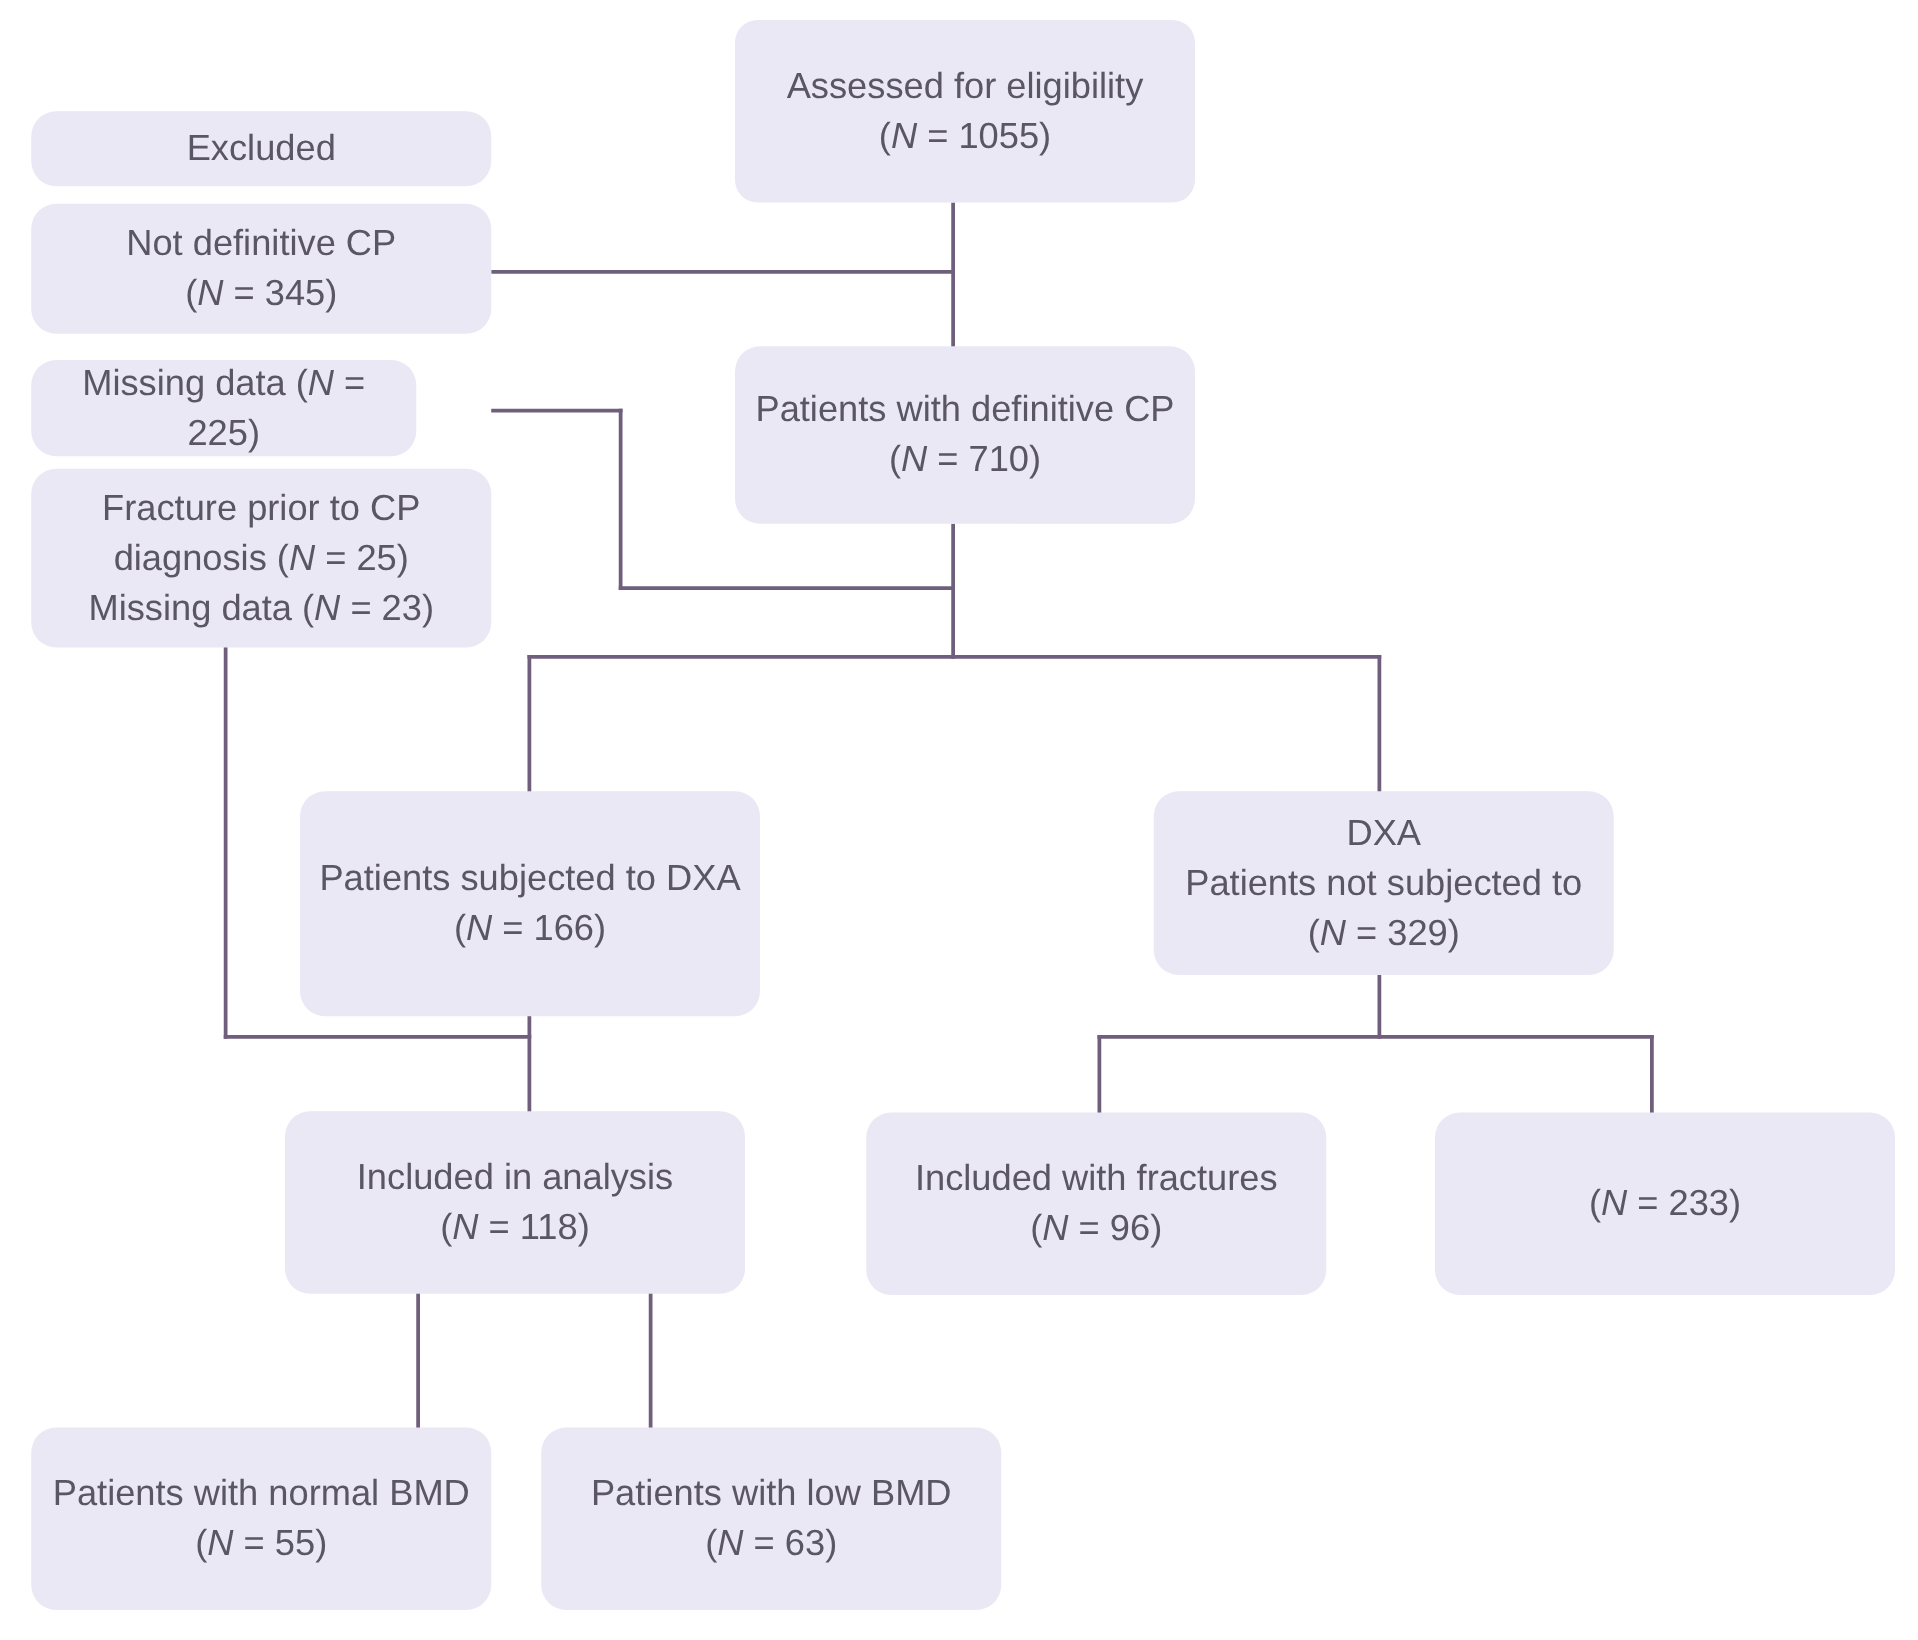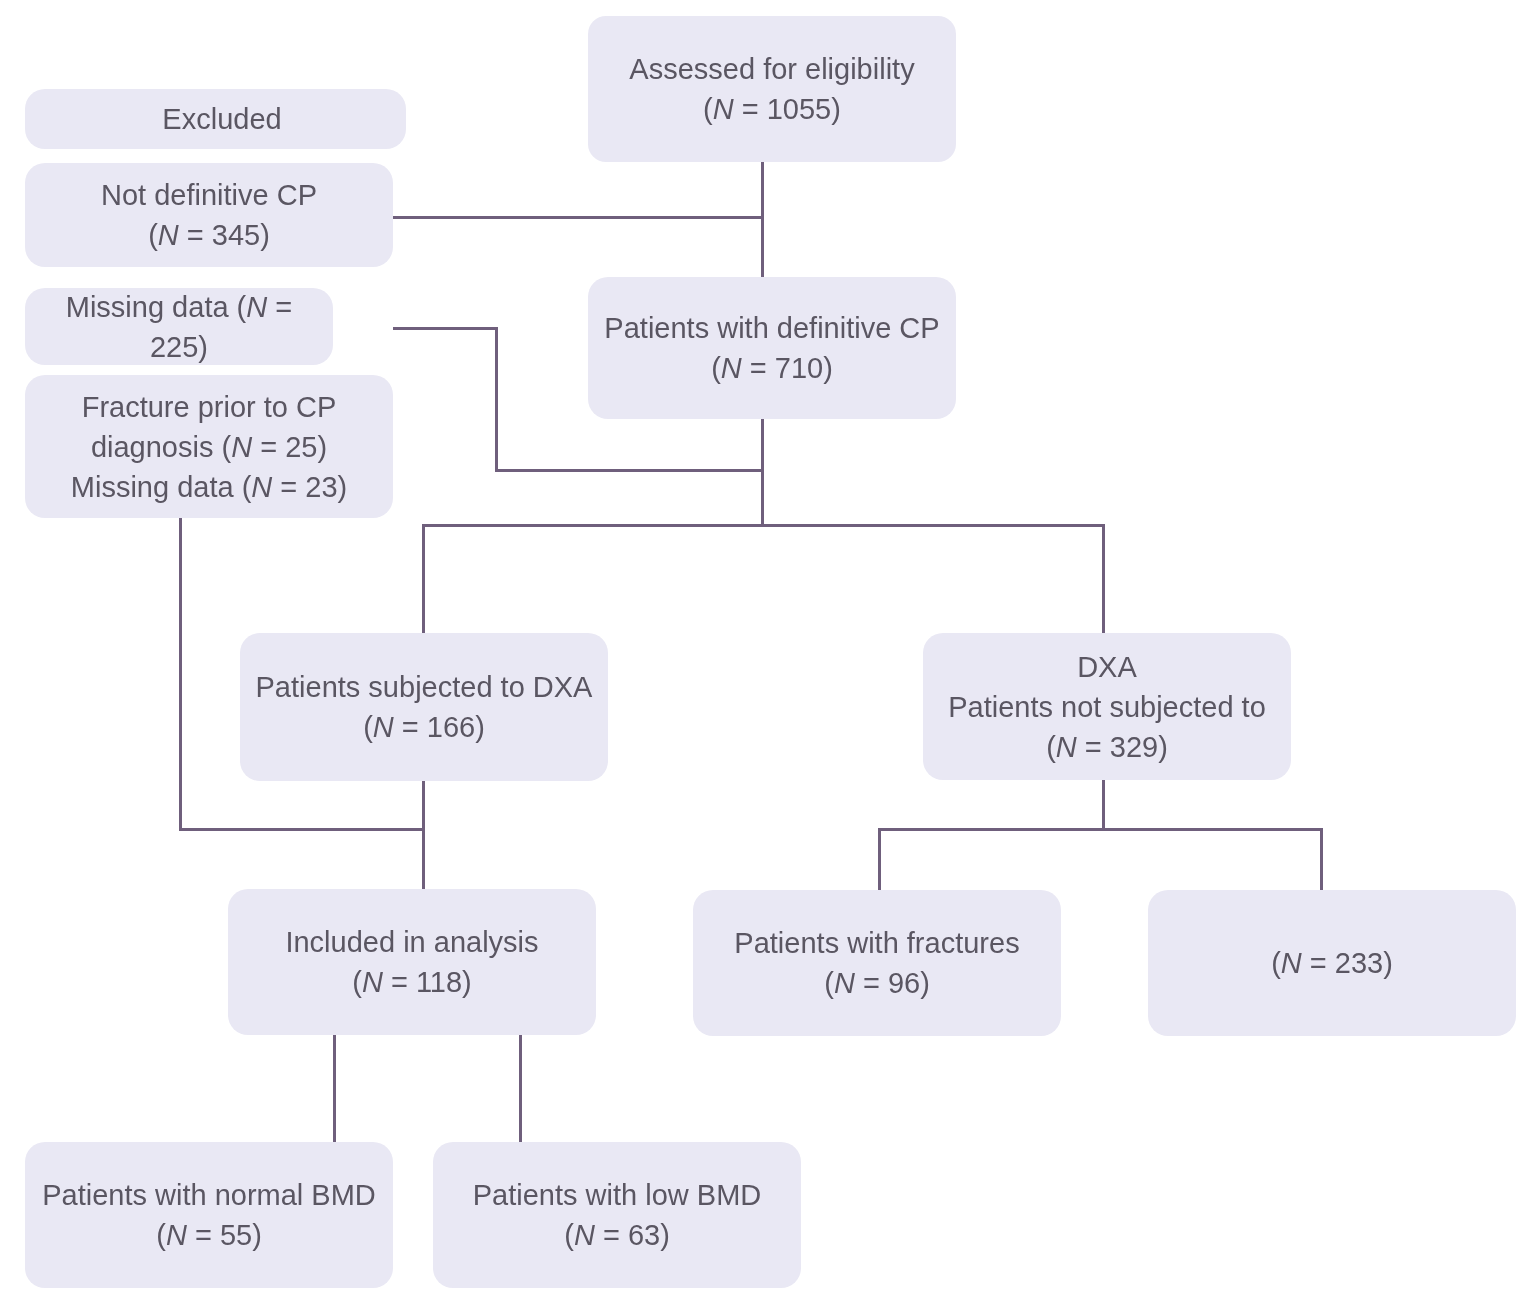--- a/index.html
+++ b/index.html
@@ -33,26 +33,26 @@
     box-sizing:border-box;
   }
   .box-text i{font-style:italic;}
   .line{
     position:absolute;
     background:var(--line, #6f5f7c);
     z-index:0;
   }
   
   #b-assessed      {left:588px;  top:16px;   width:368px; height:146px;border-radius:18px;}
-  #b-excluded      {left:25px;   top:89px;   width:368px; height:60px;padding-left:13px;}
+  #b-excluded      {left:25px;   top:89px;   width:368px; height:60px;}
   #b-not-definitive{left:25px;   top:163px;  width:368px; height:104px;}
   #b-missing-data  {left:25px;   top:288px;  width:308px; height:77px;}
   #b-fracture-prior{left:25px;   top:375px;  width:368px; height:143px;justify-content:flex-end;}
   #b-definitive    {left:588px;  top:277px;  width:368px; height:142px;}
-  #b-subjected     {left:240px;  top:633px;  width:368px; height:148px;}
+  #b-subjected     {left:240px;  top:633px;  width:368px; height:180px;}
   #b-not-subjected {left:923px;  top:633px;  width:368px; height:147px;}
   #b-included      {left:228px;  top:889px;  width:368px; height:146px;}
   #b-fractures     {left:693px;  top:890px;  width:368px; height:146px;}
   #b-no-fractures  {left:1148px; top:890px;  width:368px; height:146px;}
   #b-normal-bmd    {left:25px;   top:1142px; width:368px; height:146px;align-items:center;}
   #b-low-bmd       {left:433px;  top:1142px; width:368px; height:146px;}
   
   #c-assessed-definitive      {left:761px;  top:162px;  width:3px;   height:117px;}
   #c-notdefinitive-branch     {left:393px;  top:216px;  width:370px; height:3px;}
   #c-missing-out              {left:393px;  top:327px;  width:105px; height:3px;}
@@ -145,21 +145,21 @@
       </div>
   </div>
   <div class="box" id="b-included">
     <div class="box-text">
         <div>Included in analysis</div>
         <div>(<i>N</i> = 118)</div>
       </div>
   </div>
   <div class="box" id="b-fractures">
     <div class="box-text">
-        <div>Patients with fractures</div>
+        <div>Included with fractures</div>
         <div>(<i>N</i> = 96)</div>
       </div>
   </div>
   <div class="box" id="b-no-fractures">
     <div class="box-text">
         <div>(<i>N</i> = 233)</div>
       </div>
   </div>
   <div class="box" id="b-normal-bmd">
     <div class="box-text">

